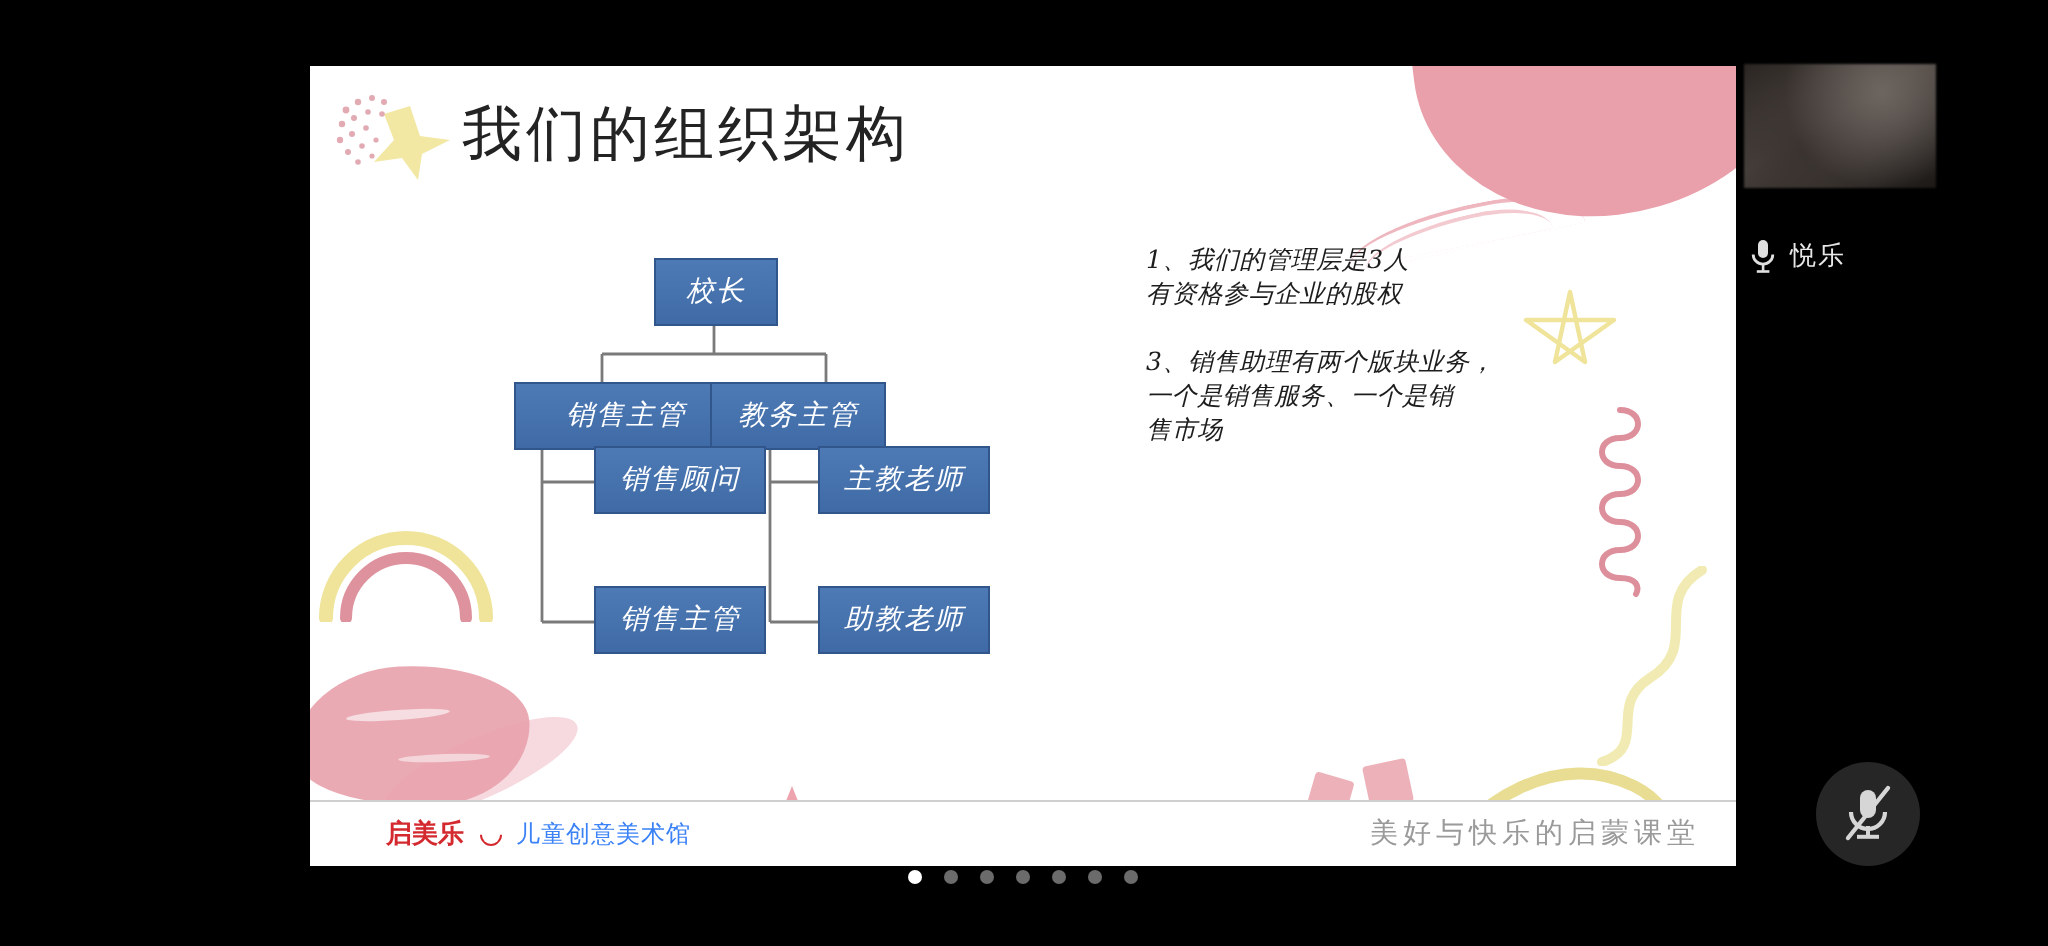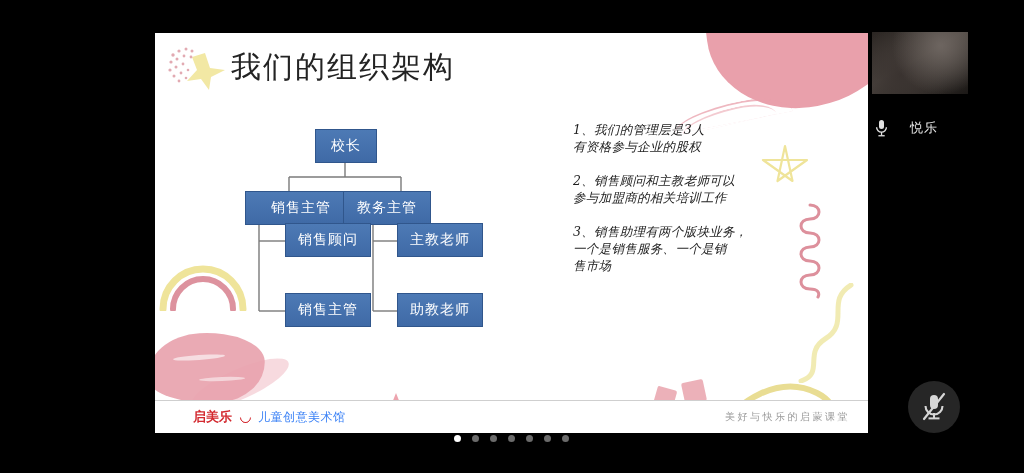--- a/index.html
+++ b/index.html
@@ -157,24 +157,25 @@
     font-family: "DejaVu Serif", "Liberation Serif", serif;
     font-size: 30px;
     color: #232323;
     letter-spacing: 2px;
     white-space: nowrap;
   }
 
   
   #org-chart {
     position: absolute;
-    left: 84px;
+    left: 96px;
     top: 82px;
     width: 330px;
     height: 250px;
+    font-style: italic;
   }
   .org-box {
     position: absolute;
     background: #4372ad;
     background: linear-gradient(180deg, #4d7ab5 0%, #3f6aa6 100%);
     border: 1px solid #30568c;
     color: #ffffff;
     font-family: "DejaVu Serif", "Liberation Serif", serif;
     font-size: 14px;
     display: flex;
@@ -240,21 +241,21 @@
   #footer-subtitle {
     font-family: "DejaVu Sans", sans-serif;
     font-weight: normal;
     font-size: 12px;
     color: #3b82f6;
     letter-spacing: .5px;
   }
   #footer-tagline {
     margin-left: auto;
     font-family: "DejaVu Sans", sans-serif;
-    font-size: 10px;
+    font-size: 14px;
     color: #9a9a9a;
     letter-spacing: 2.5px;
   }
 
   
   #page-dots {
     position: absolute;
     left: 155px;
     width: 713px;
     top: 435px;
@@ -281,21 +282,21 @@
     height: 62px;
     background:
       radial-gradient(circle at 72% 22%, #6d6560 0%, rgba(109,101,96,0) 58%),
       radial-gradient(circle at 30% 70%, #3a3330 0%, rgba(58,51,48,0) 60%),
       linear-gradient(150deg, #2a2522 0%, #4b443f 45%, #1b1816 100%);
     filter: blur(0.6px);
   }
   #participant-row {
     display: flex;
     align-items: center;
-    gap: 22px;
+    gap: 7px;
     margin-top: 25px;
     padding-left: 3px;
   }
   #participant-name {
     color: #e8e8e8;
     font-family: "DejaVu Sans", sans-serif;
     font-size: 13px;
     letter-spacing: 1px;
   }
 
@@ -416,22 +417,20 @@
       <div class="org-box" style="left:158px; top:108px; width:86px; height:34px;">主教老师</div>
 
       <div class="org-box" style="left:46px; top:178px; width:86px; height:34px;">销售主管</div>
 
       <div class="org-box" style="left:158px; top:178px; width:86px; height:34px;">助教老师</div>
     </div>
 
     <div id="slide-notes">
       <div class="note-item">1、我们的管理层是3人
 有资格参与企业的股权</div>
-      <div class="note-item">2、销售顾问和主教老师可以
-参与加盟商的相关培训工作</div>
       <div class="note-item">3、销售助理有两个版块业务，
 一个是销售服务、一个是销
 售市场</div>
     </div>
 
     <div id="slide-footer">
       <div id="footer-left">
         <span id="footer-logo">启美乐</span>
         <span class="logo-smile"></span>
         <span id="footer-subtitle">儿童创意美术馆</span>

